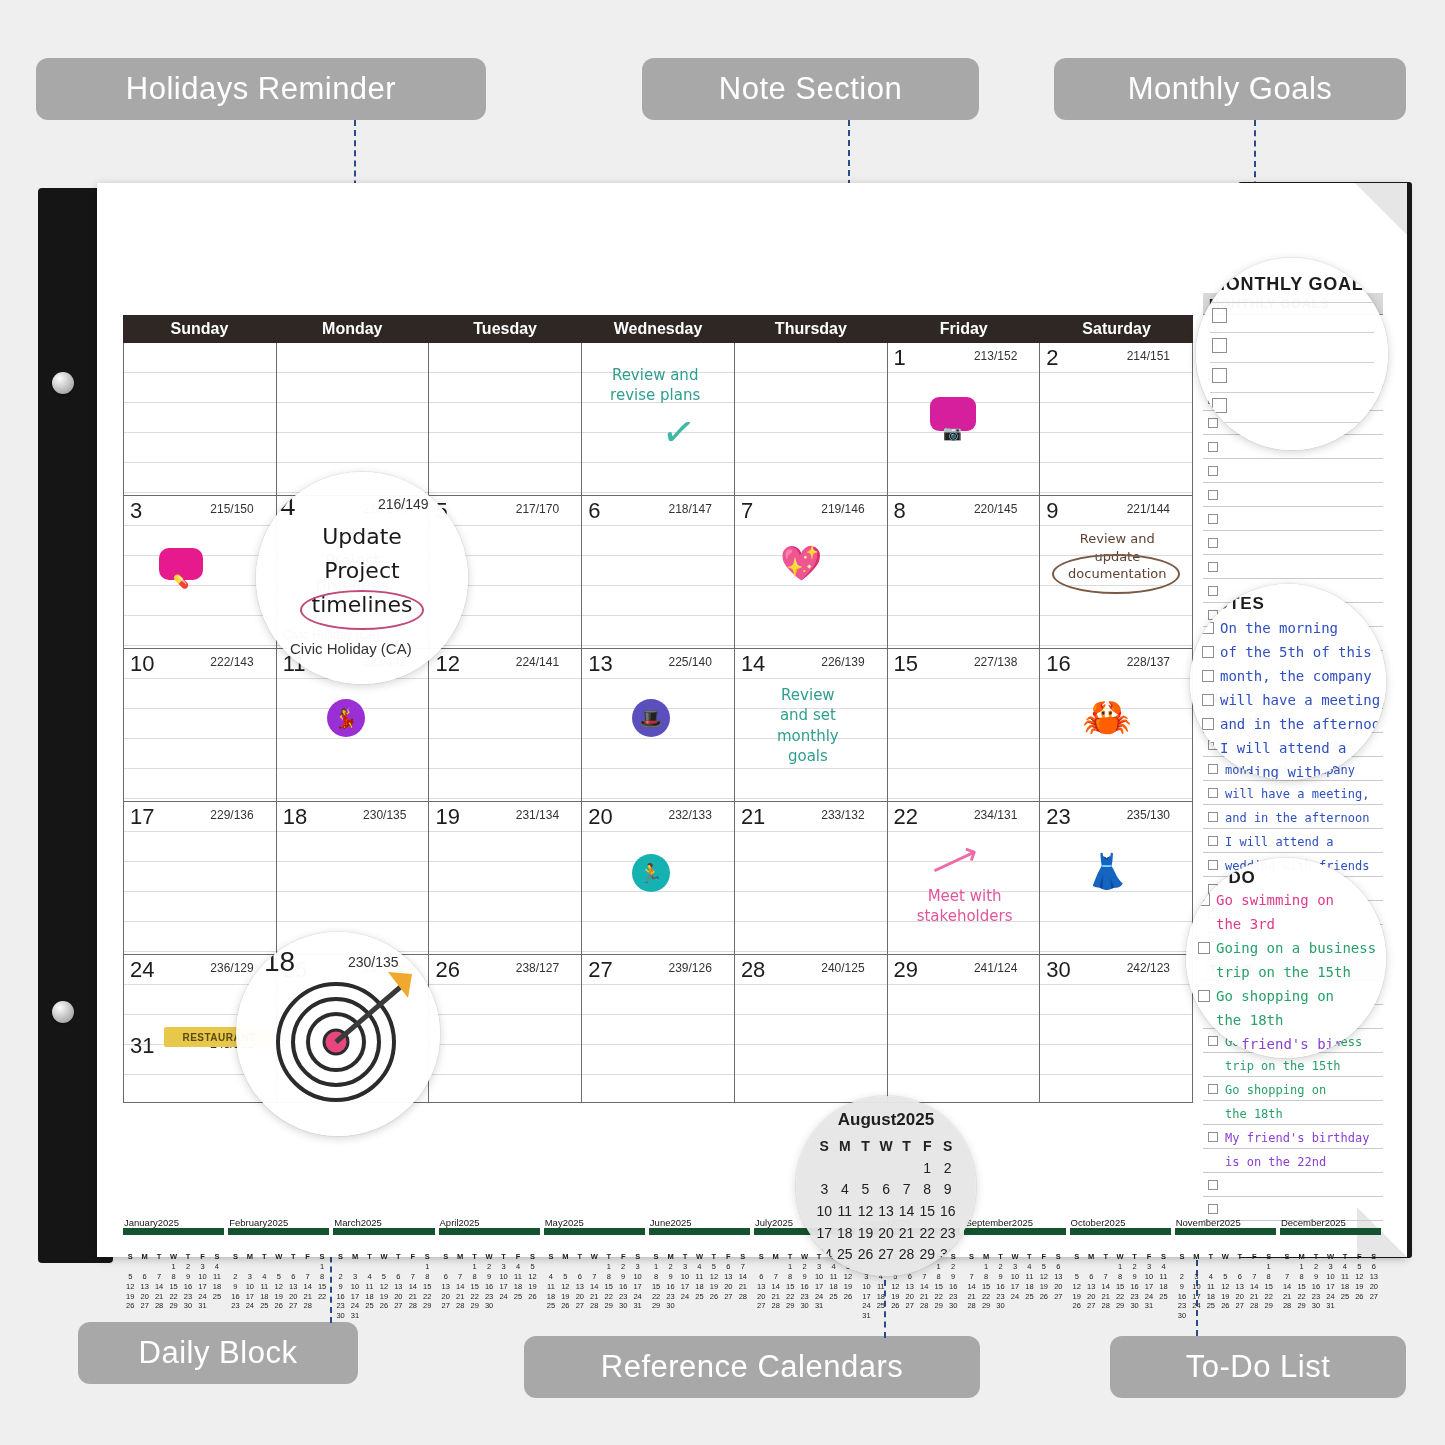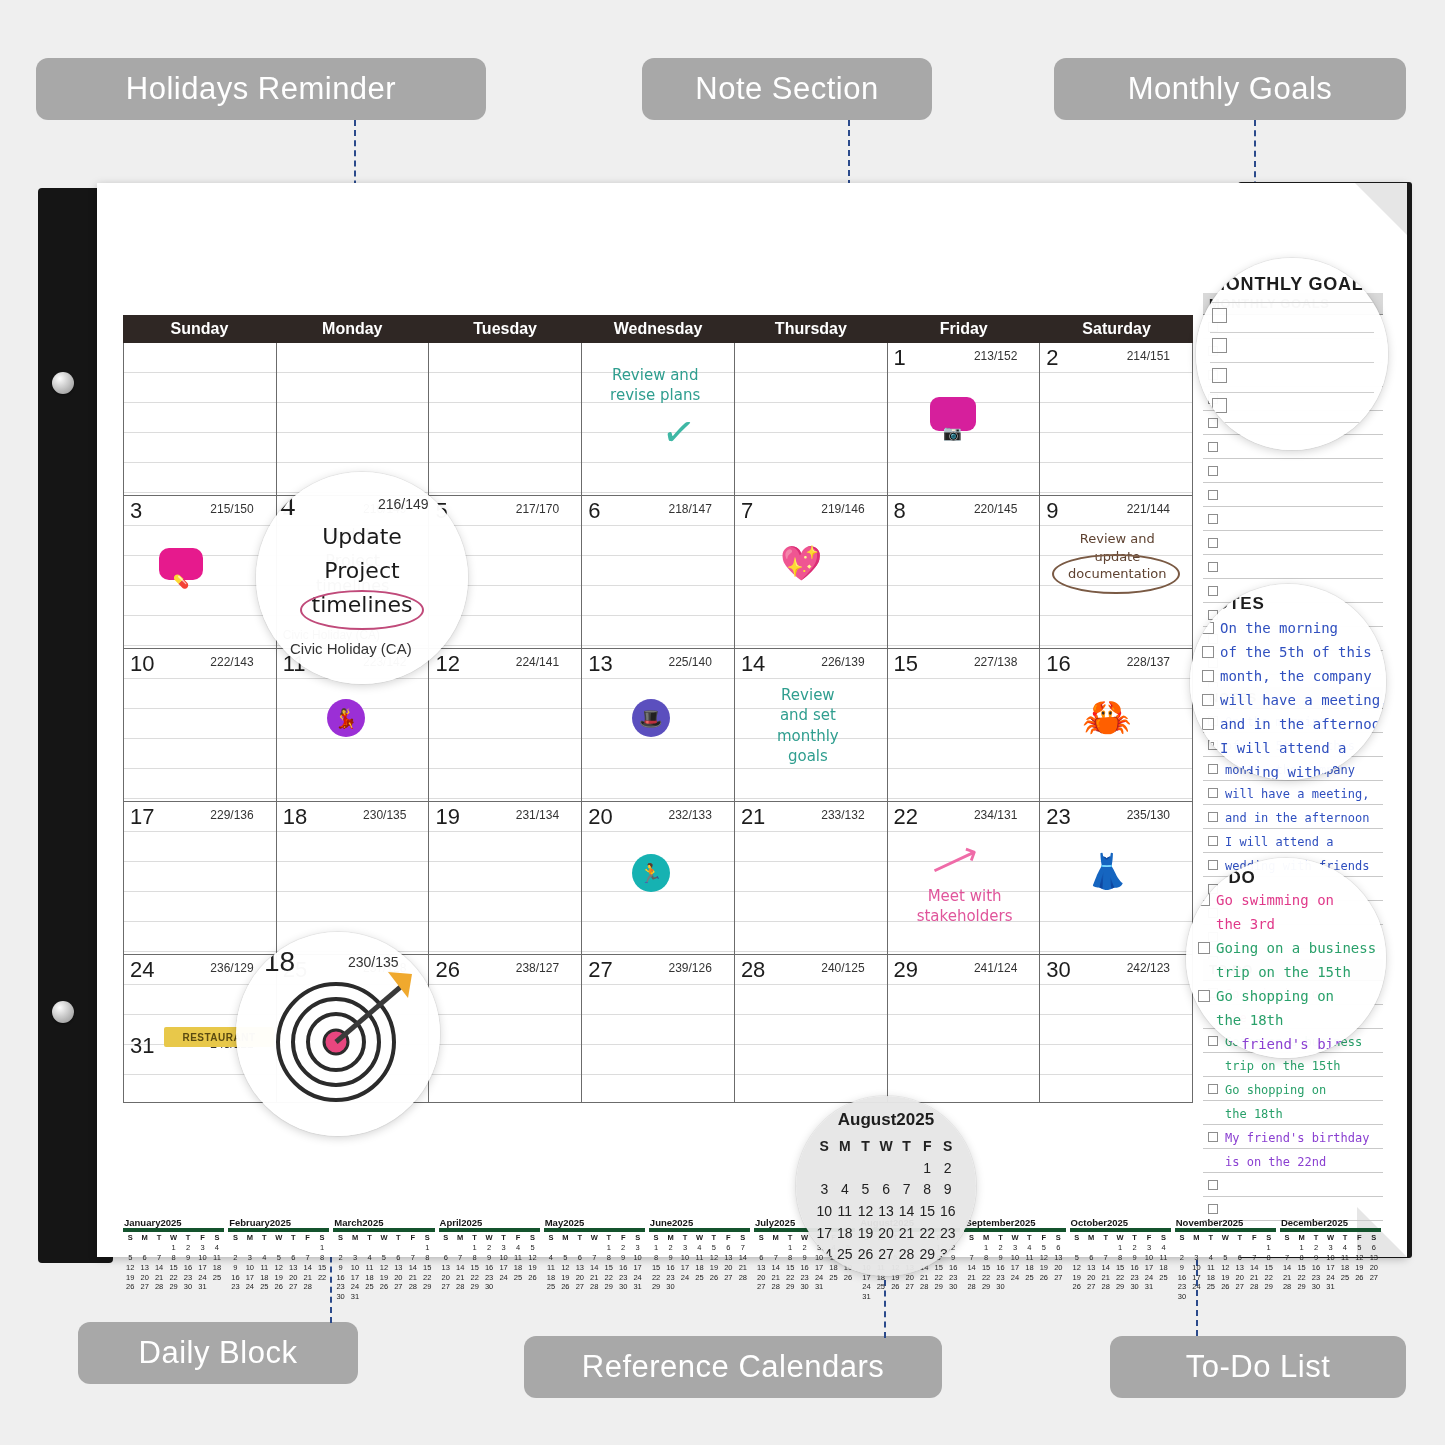--- a/index.html
+++ b/index.html
@@ -249,23 +249,23 @@
   
   .minis {
     position:absolute;
     left:26px; top:1034px;
     width:1258px;
     display:flex;
     gap:4px;
   }
   .mini { flex:1; }
   .mini-title {
-    font-size:9.5px; font-weight:bold; color:#161616;
-    border-bottom:4px solid #14532d;
-    margin-bottom:1px;
+    font-size:9.5px; font-weight:normal; color:#161616;
+    border-bottom:7px solid #14532d;
+    margin-bottom:17px;
     padding-left:1px;
   }
   .mini-dow, .mini-row {
     display:flex;
     font-size:7.5px;
     color:#222;
     line-height:1.32;
   }
   .mini-dow span, .mini-row span {
     flex:1; text-align:center;
@@ -322,30 +322,30 @@
     text-align:center;
     white-space:pre-line;
   }
 </style>
 </head>
 <body>
 
 <div class="callout" style="left:36px; top:58px; width:450px;">
   <span>Holidays Reminder</span>
 </div>
-<div class="callout" style="left:642px; top:58px; width:290px;">
+<div class="callout" style="left:642px; top:58px; width:337px;">
   <span>Note Section</span>
 </div>
 <div class="callout" style="left:1054px; top:58px; width:352px;">
   <span>Monthly Goals</span>
 </div>
 <div class="callout" style="left:78px; top:1322px; width:280px;">
   <span>Daily Block</span>
 </div>
-<div class="callout" style="left:524px; top:1336px; width:418px;">
+<div class="callout" style="left:524px; top:1336px; width:456px;">
   <span>Reference Calendars</span>
 </div>
 <div class="callout" style="left:1110px; top:1336px; width:296px;">
   <span>To-Do List</span>
 </div>
 
 <div class="dash" style="left:354px; top:120px; height:420px;"></div>
 <div class="dash" style="left:848px; top:120px; height:516px;"></div>
 <div class="dash-h" style="left:848px; top:636px; width:340px;"></div>
 <div class="dash" style="left:1254px; top:120px; height:170px;"></div>

